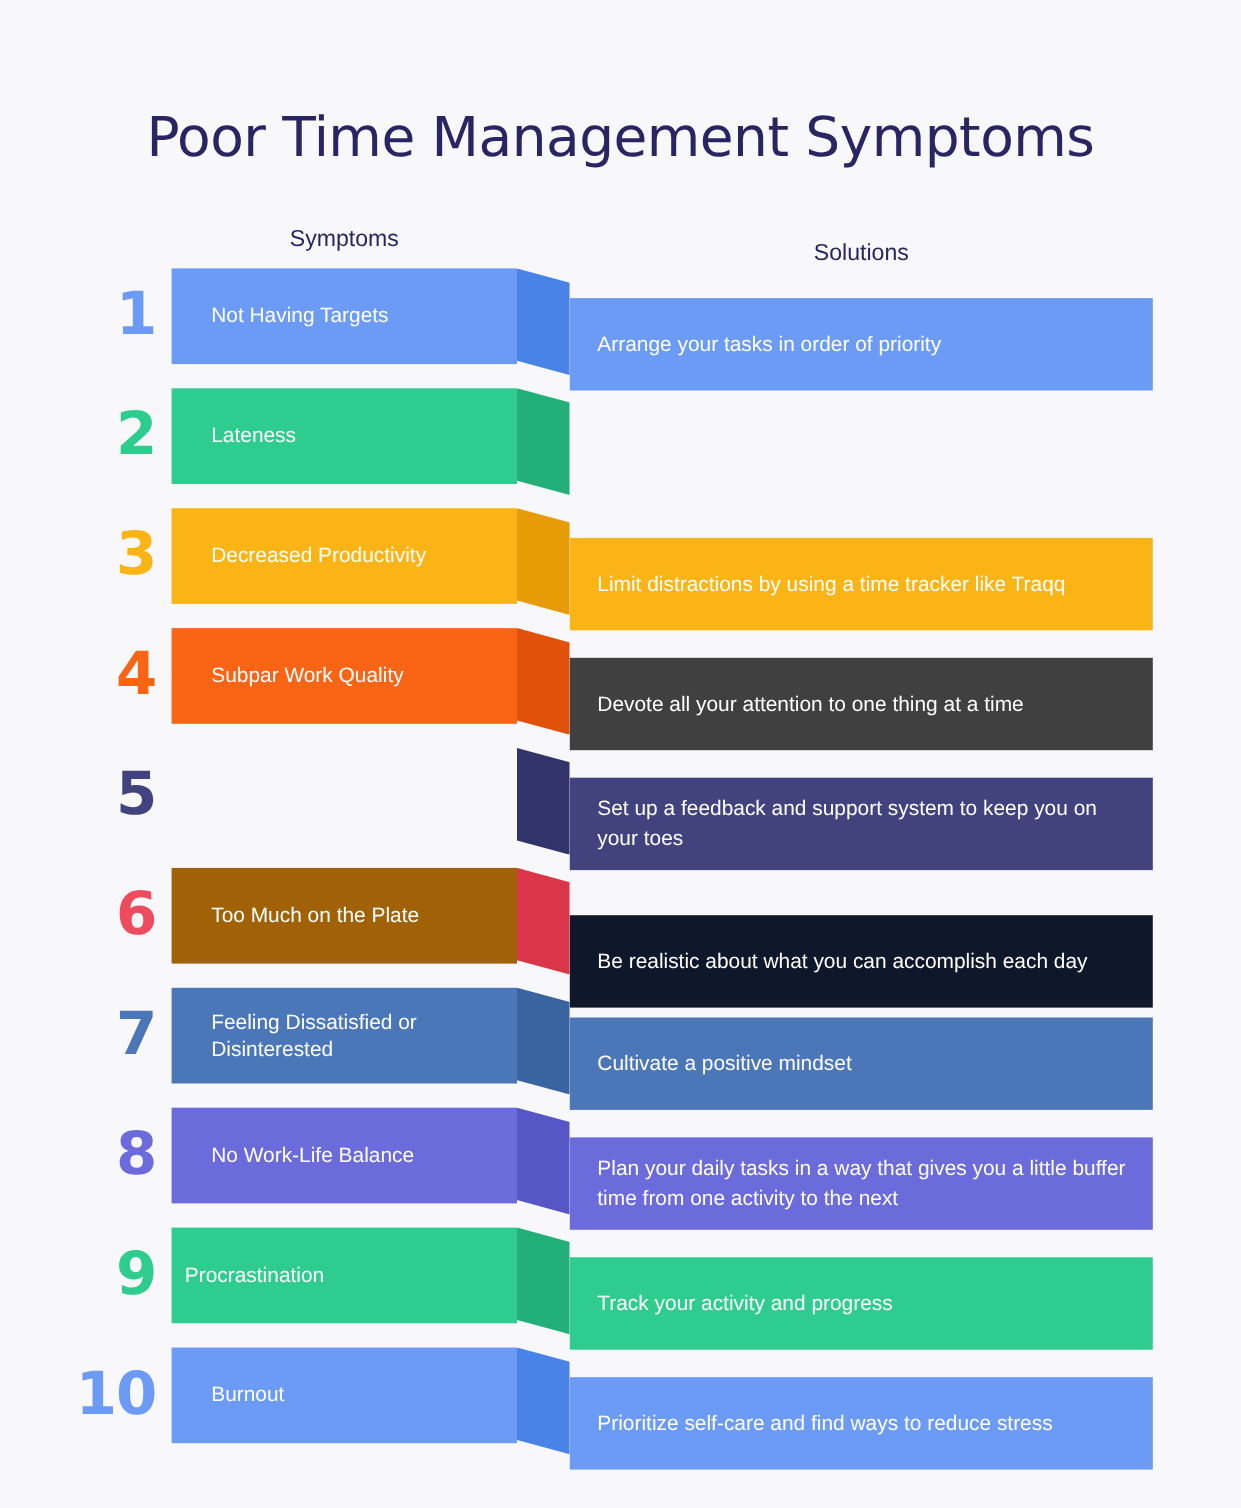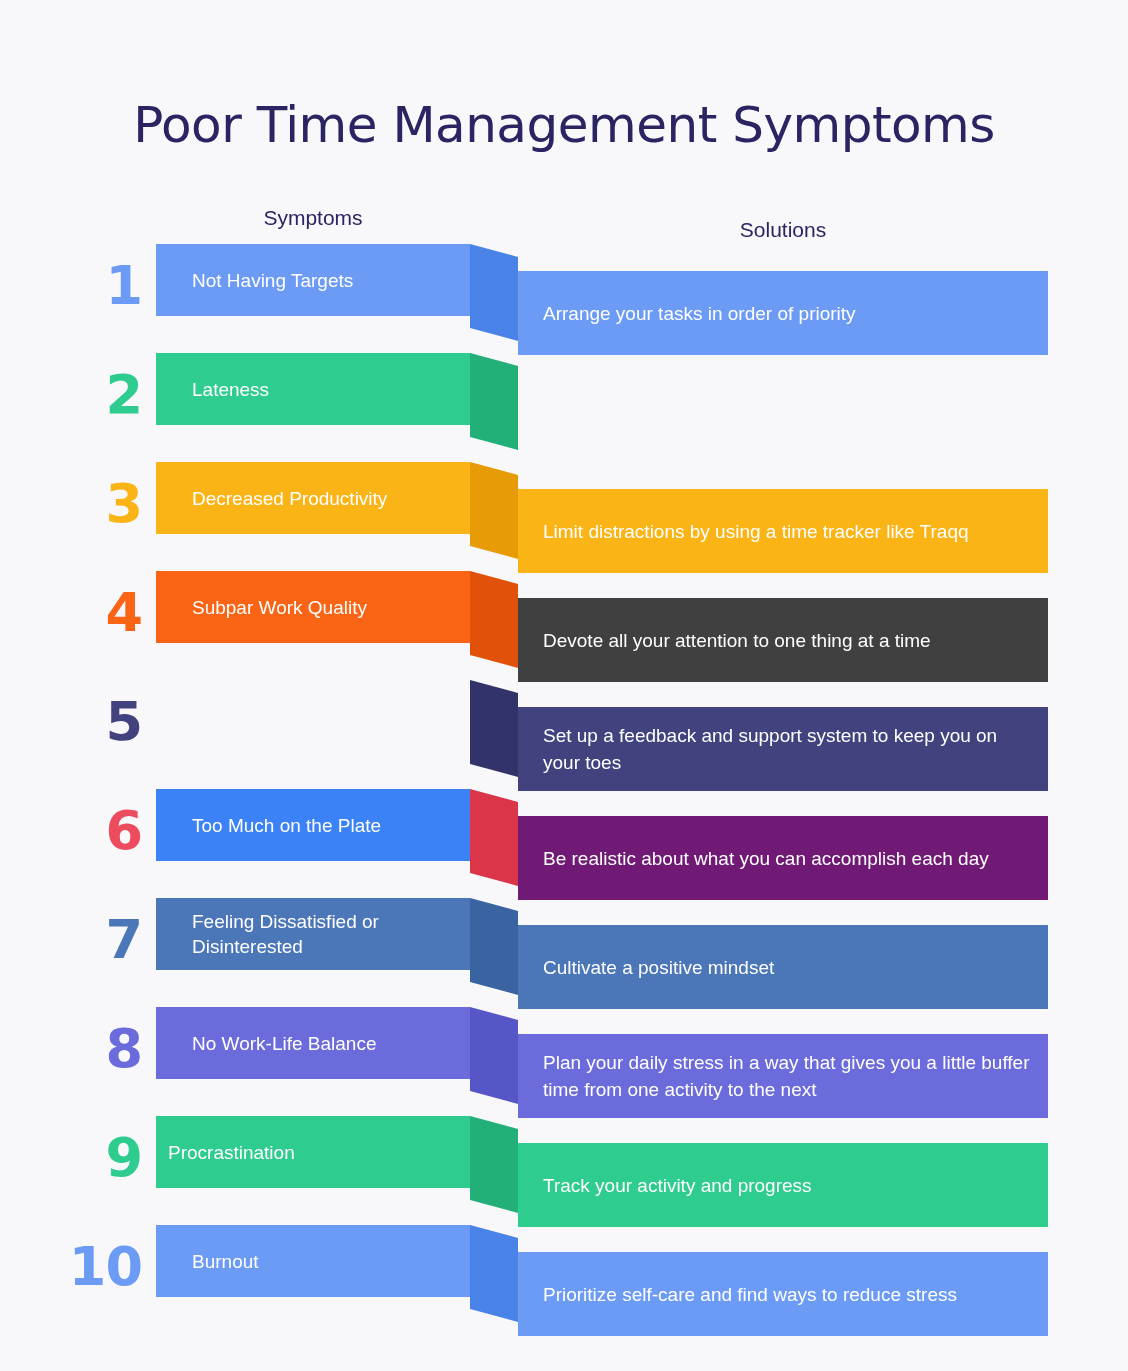--- a/index.html
+++ b/index.html
@@ -73,21 +73,21 @@
     font-family: "DejaVu Sans", sans-serif;
     letter-spacing: -1px;
   }
 
   
   .symptom {
     position: absolute;
     left: 156px;
     top: 0;
     width: 314px;
-    height: 72px;
+    height: 87px;
     display: flex;
     align-items: center;
     box-sizing: border-box;
     padding: 0 16px 0 36px;
   }
   .symptom-label {
     color: #FFFFFF;
     font-size: 19px;
     line-height: 25px;
     font-family: "Liberation Sans", sans-serif;
@@ -170,46 +170,46 @@
     </div>
     <div class="row">
       <div class="row-number" style="color: rgb(65, 66, 126);">5</div>
       <div class="fold" style="background: rgb(50, 51, 106);"></div>
       <div class="solution" style="background: rgb(65, 66, 126);">
         <span class="solution-label">Set up a feedback and support system to keep you on your toes</span>
       </div>
     </div>
     <div class="row">
       <div class="row-number" style="color: rgb(237, 75, 94);">6</div>
-      <div class="symptom" style="background: #3b82f6;">
+      <div class="symptom" style="background: #a16207;">
         <span class="symptom-label">Too Much on the Plate</span>
       </div>
       <div class="fold" style="background: rgb(218, 53, 73);"></div>
-      <div class="solution" style="background: #701a75;">
+      <div class="solution" style="background: #0f172a; margin-top: 16px;">
         <span class="solution-label">Be realistic about what you can accomplish each day</span>
       </div>
     </div>
     <div class="row">
       <div class="row-number" style="color: rgb(75, 118, 184);">7</div>
       <div class="symptom" style="background: rgb(75, 118, 184);">
         <span class="symptom-label">Feeling Dissatisfied or Disinterested</span>
       </div>
       <div class="fold" style="background: rgb(58, 99, 162);"></div>
       <div class="solution" style="background: rgb(75, 118, 184);">
         <span class="solution-label">Cultivate a positive mindset</span>
       </div>
     </div>
     <div class="row">
       <div class="row-number" style="color: rgb(107, 107, 219);">8</div>
       <div class="symptom" style="background: rgb(107, 107, 219);">
         <span class="symptom-label">No Work-Life Balance</span>
       </div>
       <div class="fold" style="background: rgb(86, 86, 198);"></div>
       <div class="solution" style="background: rgb(107, 107, 219);">
-        <span class="solution-label">Plan your daily stress in a way that gives you a little buffer time from one activity to the next</span>
+        <span class="solution-label">Plan your daily tasks in a way that gives you a little buffer time from one activity to the next</span>
       </div>
     </div>
     <div class="row">
       <div class="row-number" style="color: rgb(46, 204, 143);">9</div>
       <div class="symptom" style="background: rgb(46, 204, 143); padding-left: 12px;">
         <span class="symptom-label">Procrastination</span>
       </div>
       <div class="fold" style="background: rgb(34, 175, 120);"></div>
       <div class="solution" style="background: rgb(46, 204, 143);">
         <span class="solution-label">Track your activity and progress</span>

